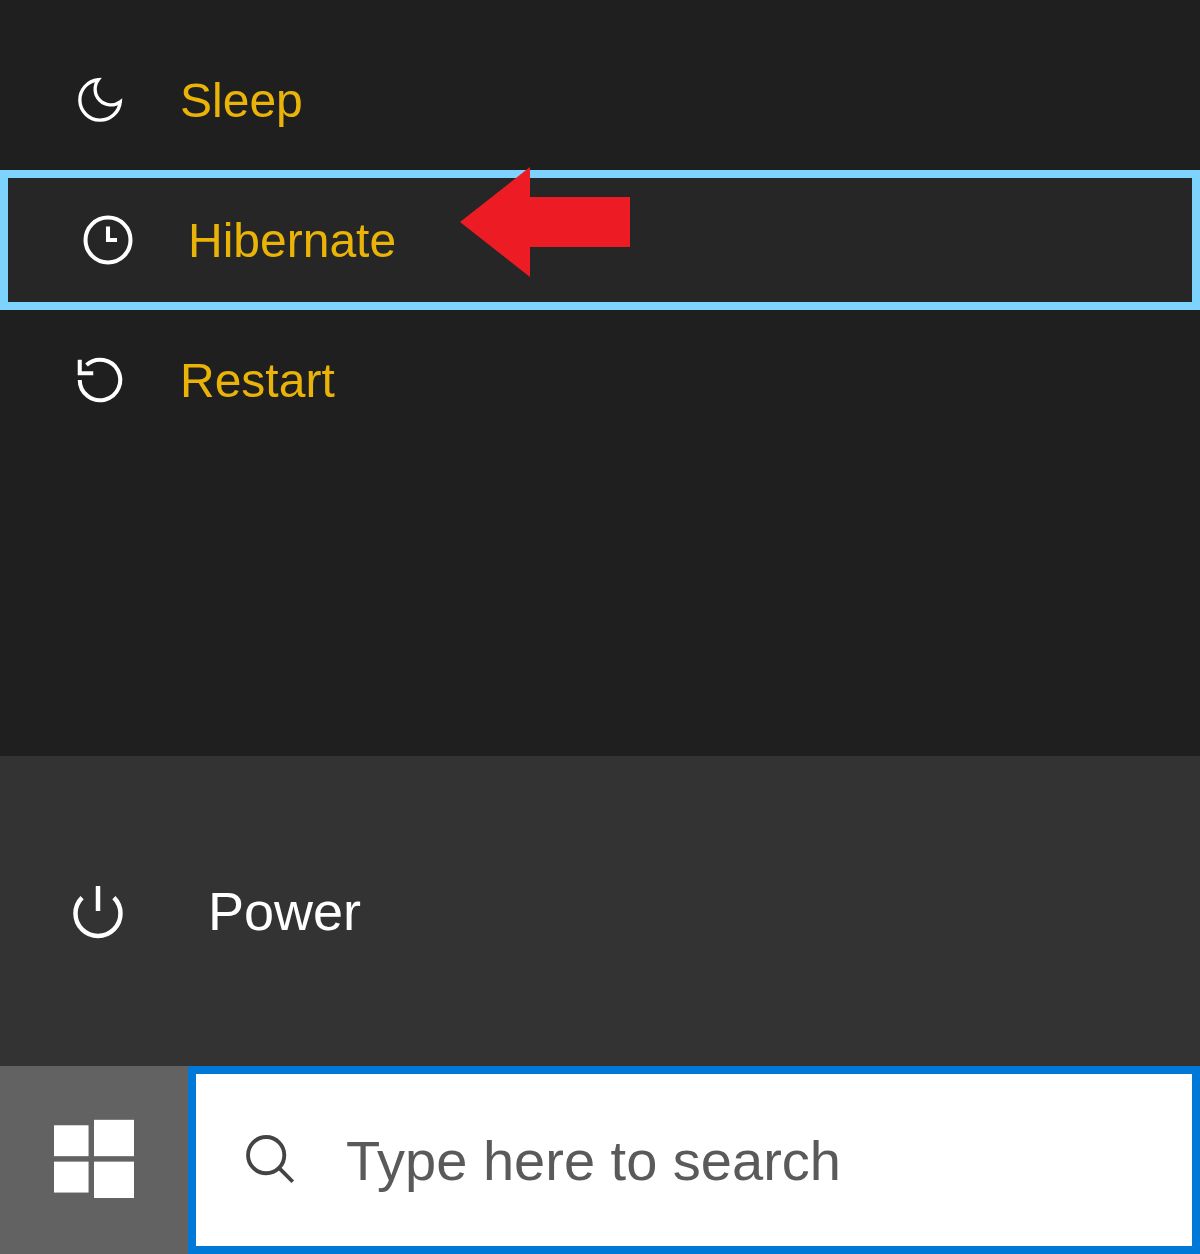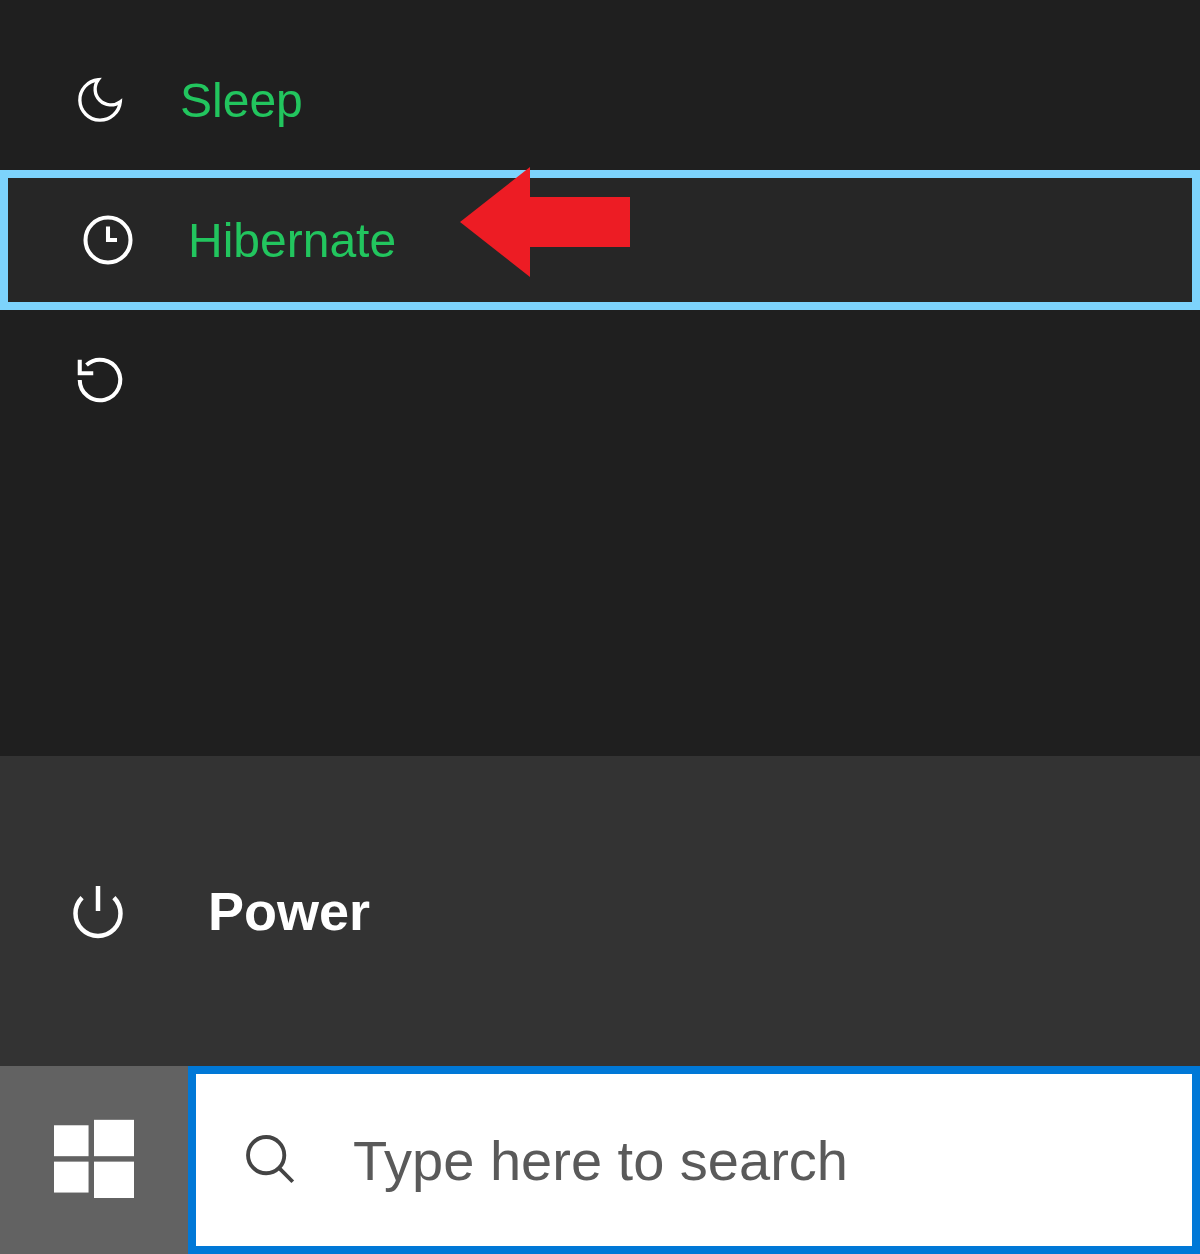--- a/index.html
+++ b/index.html
@@ -41,42 +41,42 @@
       height: 60px;
       display: flex;
       align-items: center;
       justify-content: center;
       flex-shrink: 0;
     }
     .menu-label {
       font-size: 48px;
       font-weight: 400;
       margin-left: 50px;
-      color: #22c55e;
+      color: #eab308;
     }
     .arrow-annotation {
       position: absolute;
       top: 162px;
       left: 460px;
       pointer-events: none;
     }
     .power-panel {
       position: absolute;
       top: 756px;
       left: 0;
       width: 1200px;
       height: 310px;
       background: #333333;
       display: flex;
       align-items: center;
       padding-left: 68px;
     }
     .power-label {
       font-size: 54px;
-      font-weight: 700;
+      font-weight: 400;
       color: #ffffff;
       margin-left: 80px;
     }
     .taskbar {
       position: absolute;
       top: 1066px;
       left: 0;
       width: 1200px;
       height: 188px;
       background: #1f1f1f;
@@ -93,21 +93,20 @@
       cursor: pointer;
     }
     .search-box {
       flex: 1;
       height: 188px;
       background: #ffffff;
       border: 8px solid #0078d7;
       display: flex;
       align-items: center;
       padding-left: 40px;
-      gap: 7px;
     }
     .search-icon-wrap {
       width: 70px;
       height: 70px;
       display: flex;
       align-items: center;
       justify-content: center;
       flex-shrink: 0;
     }
     .search-placeholder {
@@ -142,20 +141,21 @@
   </div>
 
 
   <div class="menu-item">
     <span class="icon-wrap">
       <svg width="54" height="54" viewBox="0 0 24 24" fill="none" stroke="#ffffff" stroke-width="1.8">
         <path d="M3 12a9 9 0 1 0 3-6.7"></path>
         <polyline points="3 3 3 9 9 9" fill="none"></polyline>
       </svg>
     </span>
+    <span class="menu-label">Restart</span>
   </div>
 
   <div class="arrow-annotation">
     <svg width="170" height="120" viewBox="0 0 170 120">
       <polygon points="0,60 70,5 70,35 170,35 170,85 70,85 70,115" fill="#ed1c24"></polygon>
     </svg>
   </div>
 
 </div>
 

